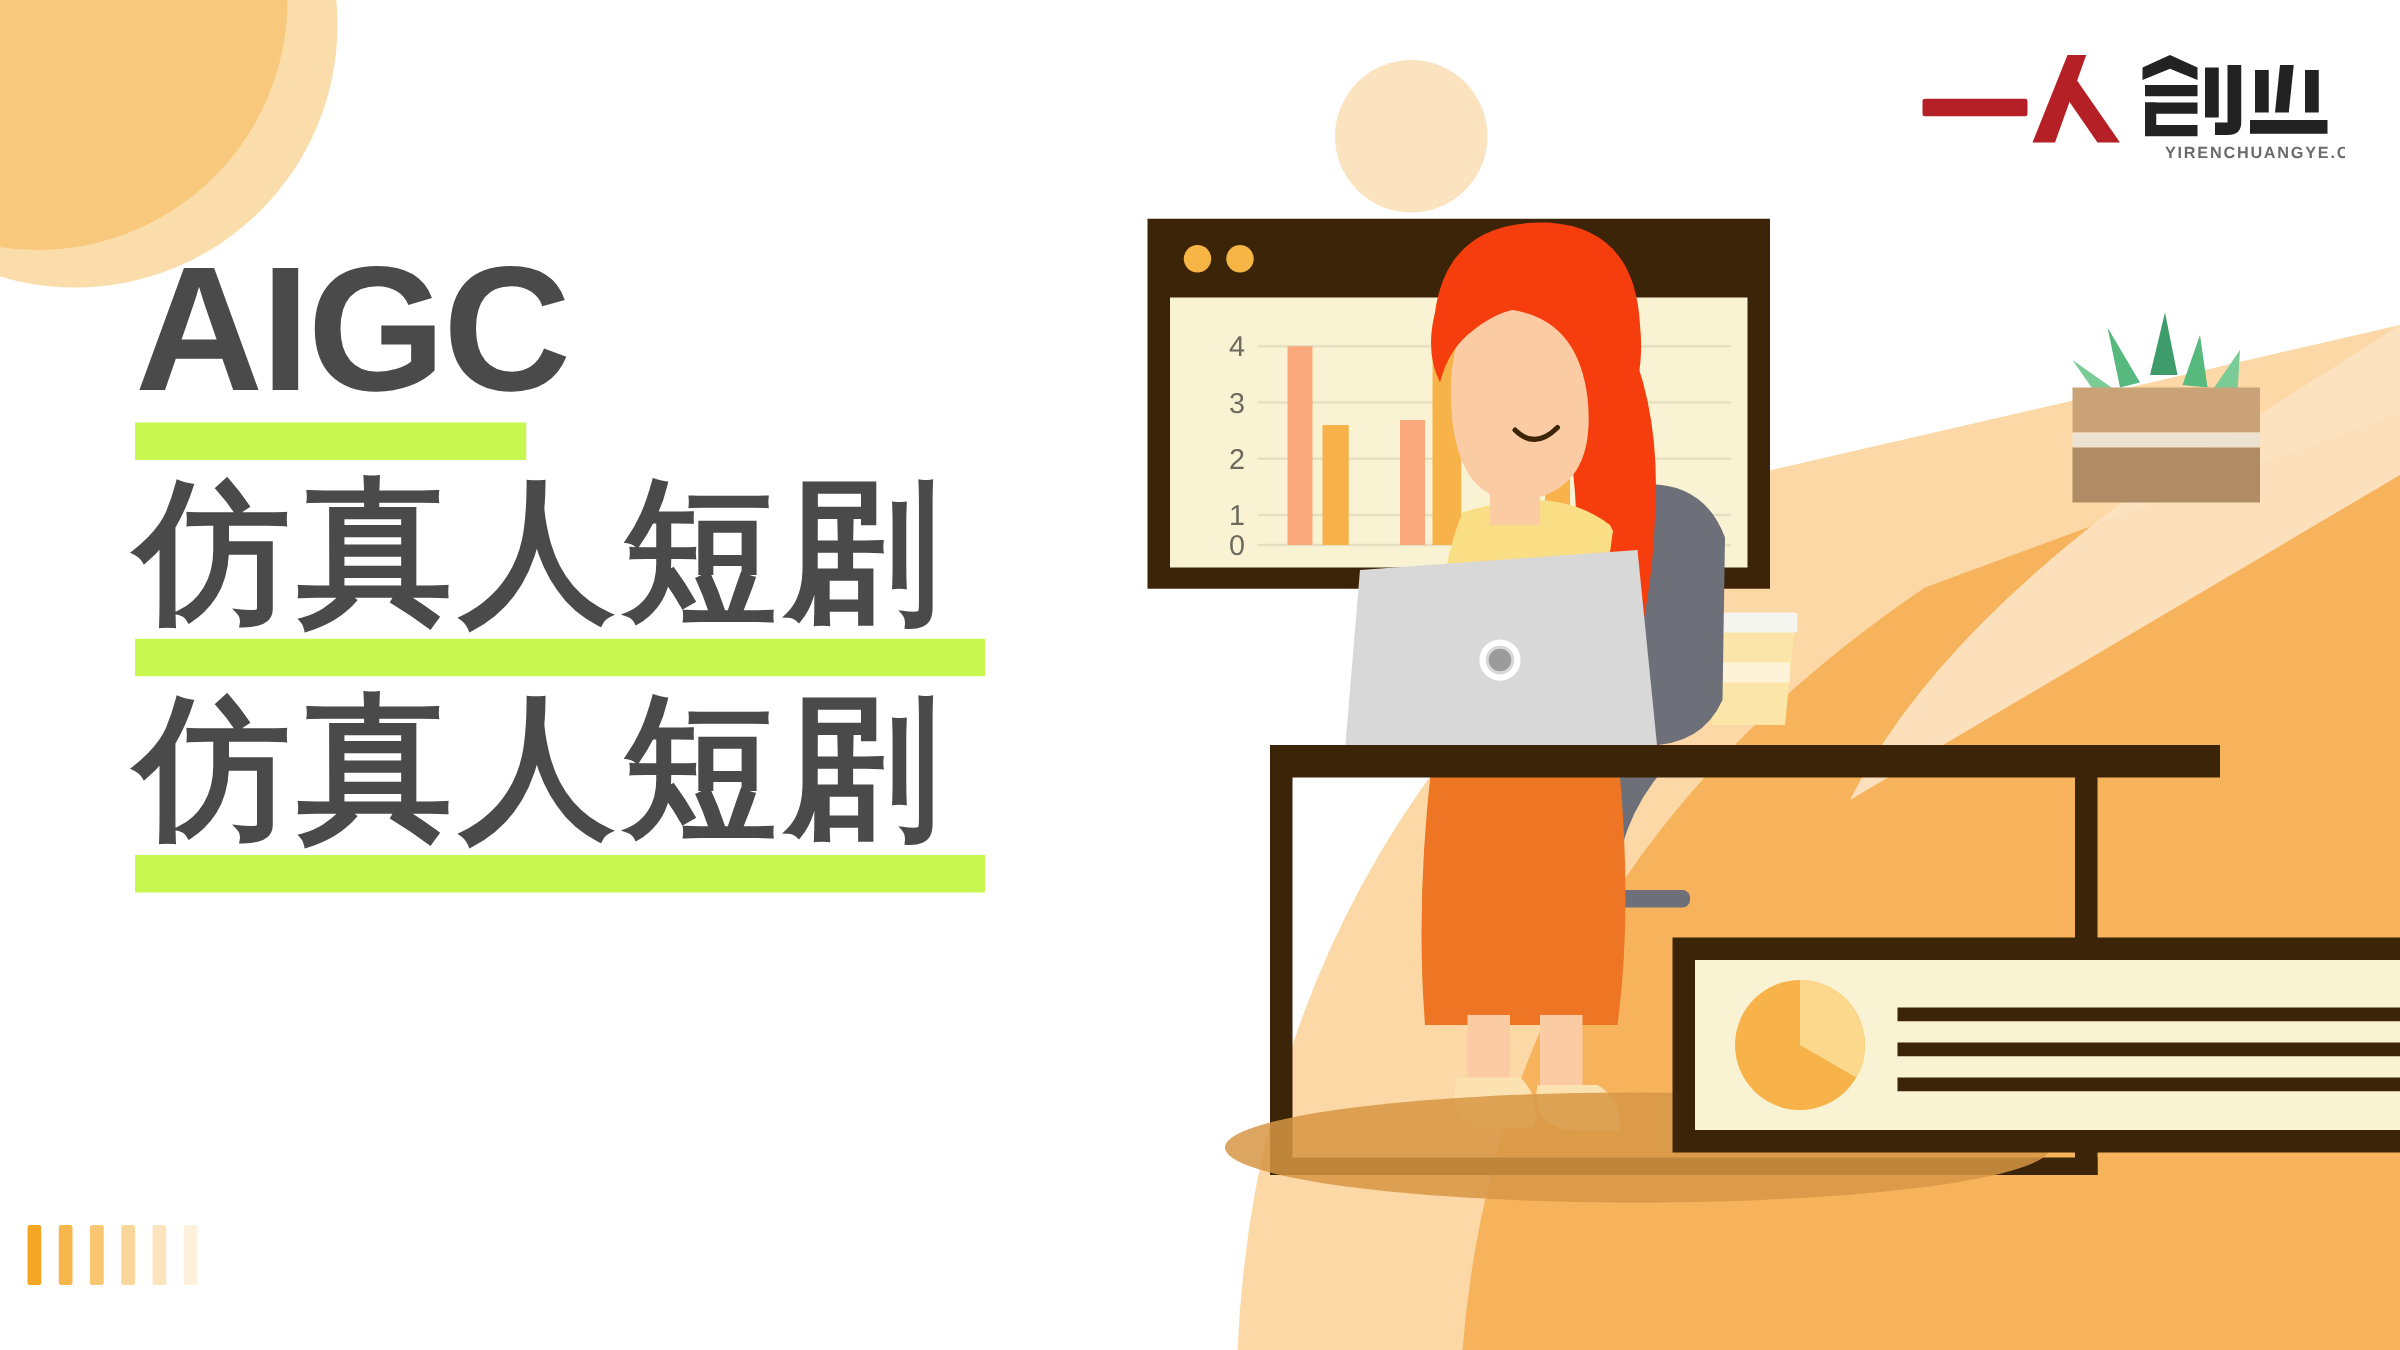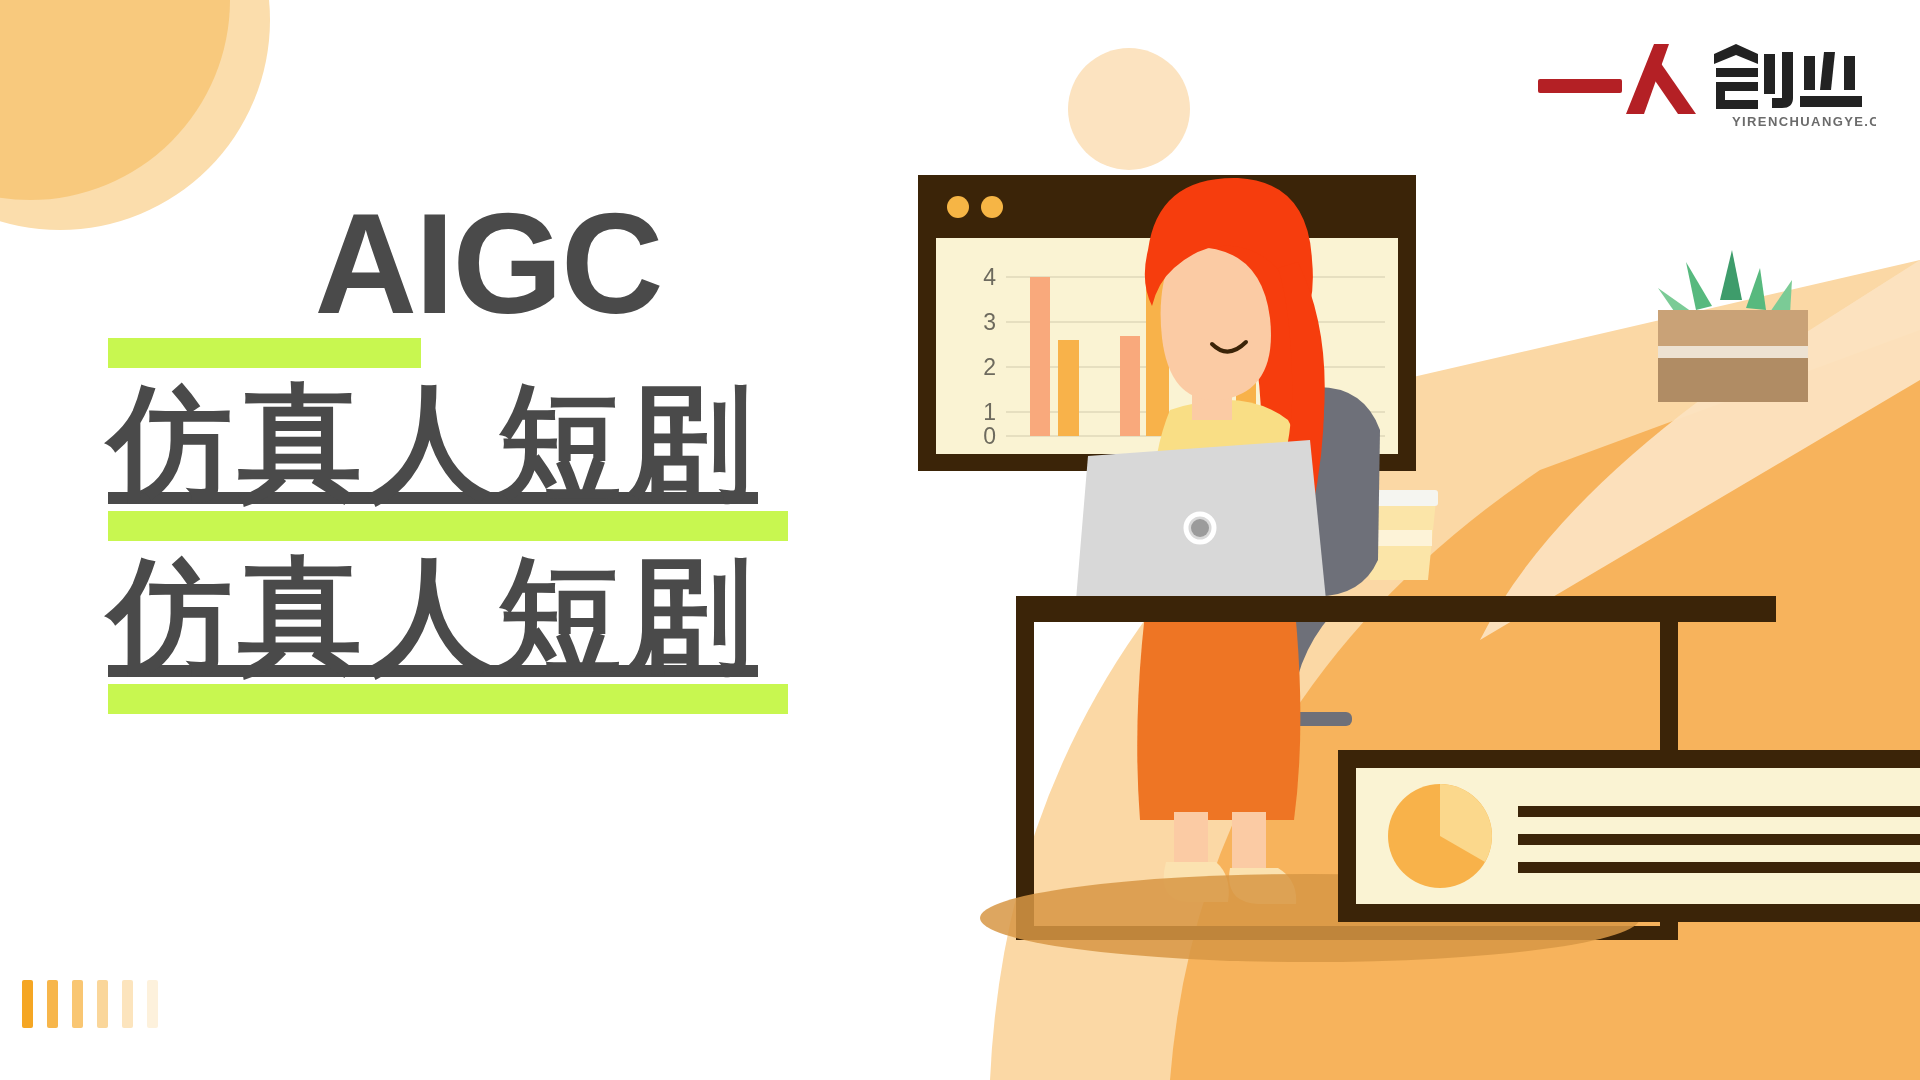--- a/index.html
+++ b/index.html
@@ -9,26 +9,26 @@
   
   .deco-circle-lt-light{position:absolute;left:-150px;top:-190px;width:420px;height:420px;border-radius:50%;background:#FBDDAC;}
   .deco-circle-lt-dark{position:absolute;left:-170px;top:-200px;width:400px;height:400px;border-radius:50%;background:#F8C97D;}
   .deco-circle-small{position:absolute;left:1068px;top:48px;width:122px;height:122px;border-radius:50%;background:#FCE3C0;}
 
   .deco-bars{position:absolute;left:22px;bottom:52px;display:flex;gap:14px;align-items:flex-end;}
   .deco-bars span{display:block;width:11px;height:48px;border-radius:2px;background:#F5A623;}
 
   
   .left-col{position:absolute;left:108px;top:196px;width:760px;}
-  .headline-en{font-size:142px;line-height:.96;font-weight:bold;color:#4A4A4A;letter-spacing:-2px;margin:0;text-align:center;}
+  .headline-en{font-size:142px;line-height:.96;font-weight:bold;color:#4A4A4A;letter-spacing:-2px;margin:0;}
   .rule{height:30px;background:#C8F750;margin-top:6px;}
   .rule.r1{width:313px;}
   .rule.r2{width:680px;margin-top:4px;}
   .rule.r3{width:680px;margin-top:4px;}
-  .headline-cn{font-size:124px;line-height:1.04;font-weight:bold;color:#4A4A4A;letter-spacing:6px;margin:10px 0 0 0;white-space:nowrap;text-decoration:underline;}
+  .headline-cn{font-size:124px;line-height:1.04;font-weight:bold;color:#4A4A4A;letter-spacing:6px;margin:10px 0 0 0;white-space:nowrap;}
 
   
   .illus{position:absolute;left:840px;top:0;width:1080px;height:1080px;overflow:hidden;}
 </style>
 </head>
 <body>
 
 <div class="stage">
 
   <div class="deco-circle-lt-light"></div>

